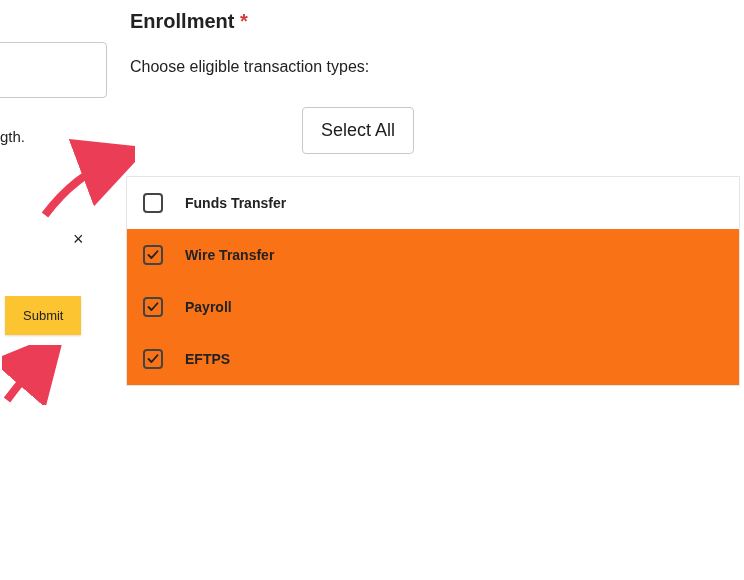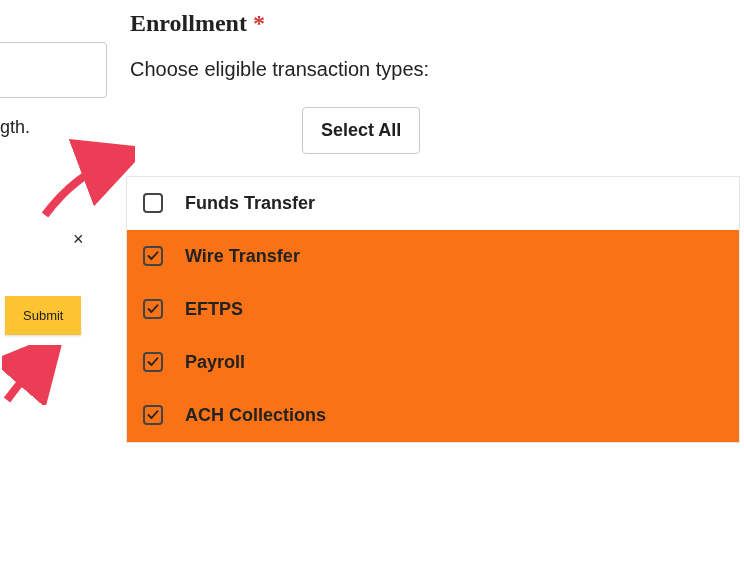--- a/index.html
+++ b/index.html
@@ -20,22 +20,22 @@
     top:42px;
     width:165px;
     height:54px;
     border:1px solid #c9c9c9;
     border-radius:4px;
     background:#fff;
   }
   .left-text{
     position:absolute;
     left:0;
-    top:117px;
-    font-size:18px;
+    top:128px;
+    font-size:15px;
   }
   .left-close{
     position:absolute;
     left:73px;
     top:230px;
     font-size:18px;
     line-height:1;
     cursor:pointer;
     user-select:none;
   }
@@ -53,67 +53,66 @@
     cursor:pointer;
     box-shadow:0 1px 2px rgba(0,0,0,0.15);
   }
 
   
   .label{
     position:absolute;
     left:130px;
     top:10px;
     font-weight:700;
-    font-size:24px;
-    font-family:Liberation Serif, serif;
+    font-size:20px;
   }
   .req{
     color:#d73a3a;
     font-weight:700;
   }
   .help-text{
     position:absolute;
     left:130px;
     top:58px;
-    font-size:20px;
+    font-size:16px;
   }
 
   .btn-row{
     position:absolute;
     left:302px;
     top:107px;
     display:flex;
     gap:16px;
   }
   .btn-row button{
     background:#fff;
     border:1px solid #c9c9c9;
     border-radius:4px;
     padding:12px 18px;
     font-size:18px;
-    font-weight:700;
+    font-weight:400;
     color:#202020;
     cursor:pointer;
   }
 
   .list-box{
     position:absolute;
     left:126px;
     top:176px;
     width:612px;
     border:1px solid #e5e5e5;
     background:#fff;
   }
   .list-row{
     display:flex;
-    align-items:flex-start;
+    align-items:center;
     gap:22px;
     padding:16px 16px;
     font-weight:600;
-    font-size:18px;
+    font-size:14px;
   }
   .list-row.sel{
     background:#f97316;
   }
   .list-row .txt{
   }
   .chk{
     width:20px;height:20px;
     border:2px solid #444;
     border-radius:4px;
@@ -161,37 +160,29 @@
         </svg>
       </span>
       <span class="txt">Wire Transfer</span>
     </div>
     <div class="list-row sel">
       <span class="chk">
         <svg viewBox="0 0 16 16">
           <path d="M2 8 L6 12 L14 3" stroke="#222" stroke-width="2.5" fill="none" stroke-linecap="round" stroke-linejoin="round"></path>
         </svg>
       </span>
-      <span class="txt">EFTPS</span>
+      <span class="txt">Payroll</span>
     </div>
     <div class="list-row sel">
       <span class="chk">
         <svg viewBox="0 0 16 16">
           <path d="M2 8 L6 12 L14 3" stroke="#222" stroke-width="2.5" fill="none" stroke-linecap="round" stroke-linejoin="round"></path>
         </svg>
       </span>
-      <span class="txt">Payroll</span>
-    </div>
-    <div class="list-row sel">
-      <span class="chk">
-        <svg viewBox="0 0 16 16">
-          <path d="M2 8 L6 12 L14 3" stroke="#222" stroke-width="2.5" fill="none" stroke-linecap="round" stroke-linejoin="round"></path>
-        </svg>
-      </span>
-      <span class="txt">ACH Collections</span>
+      <span class="txt">EFTPS</span>
     </div>
   </div>
 
 <svg class="arrow" style="left:35px;top:135px" width="100" height="90" viewBox="0 0 100 90">
   <defs>
     <marker id="ah1" viewBox="0 0 10 10" refX="5" refY="5" markerWidth="9" markerHeight="9" orient="auto-start-reverse">
       <path d="M0 0 L10 5 L0 10 Z" fill="#eb3d55"></path>
     </marker>
   </defs>
   <path d="M10 80 Q40 40 80 25" stroke="#eb3d55" stroke-width="8" fill="none" marker-end="url(#ah1)"></path>

